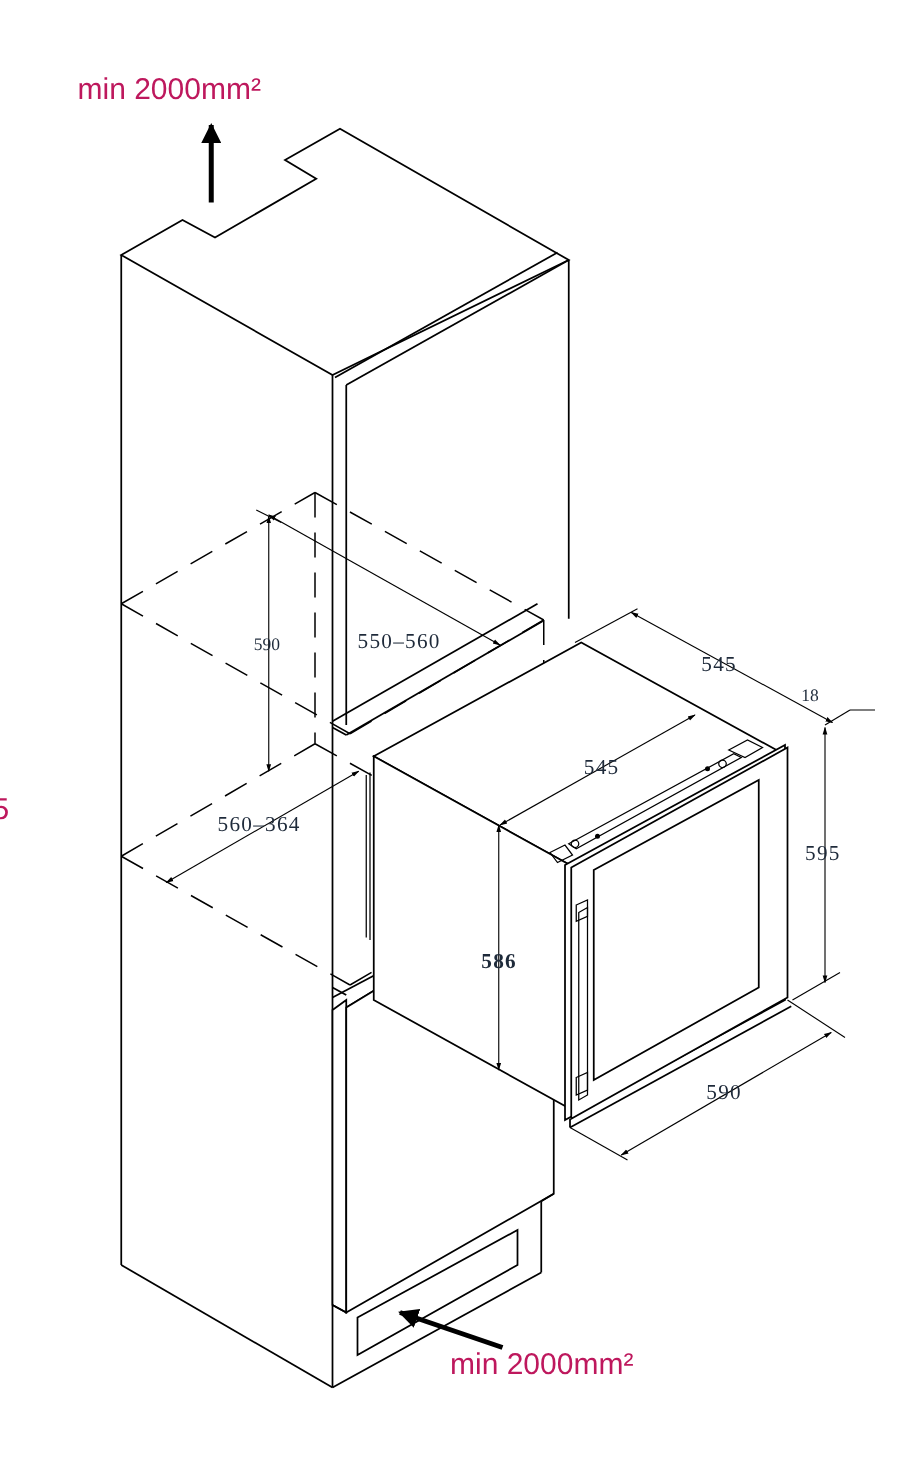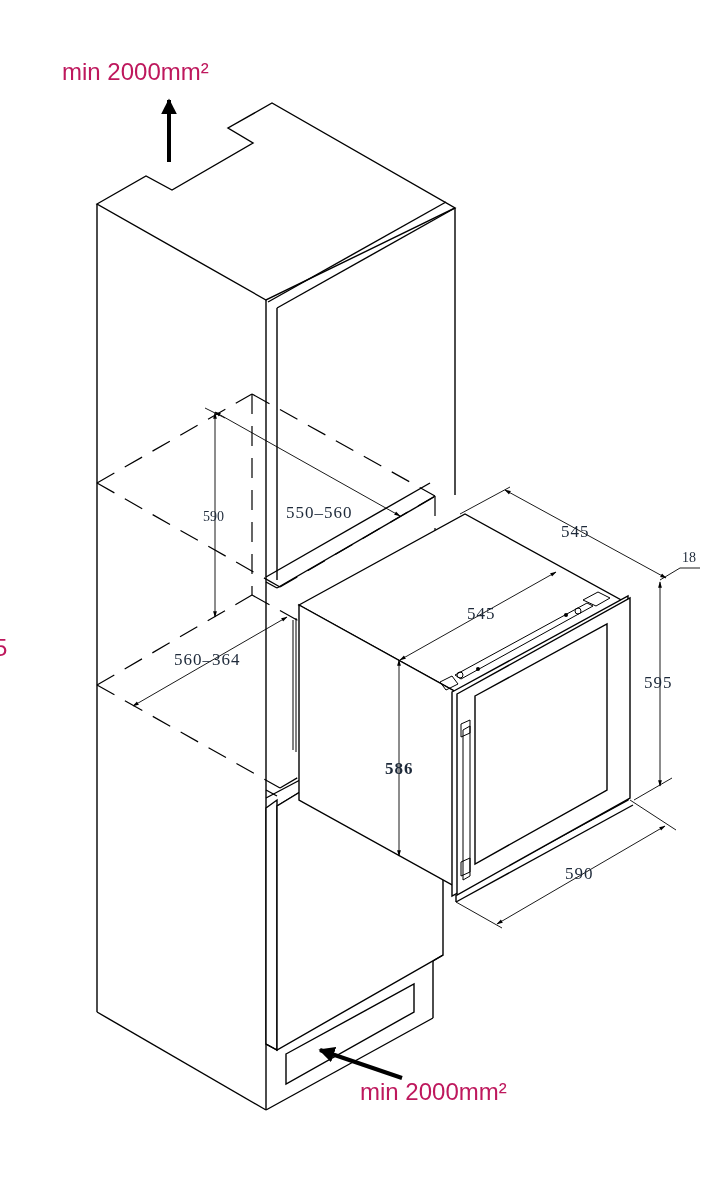--- a/index.html
+++ b/index.html
@@ -146,16 +146,16 @@
 <div class="lbl" style="left:62px; top:58px;">min 2000mm²</div>
 <div class="lbl" style="left:360px; top:1078px;">min 2000mm²</div>
 <div class="lbl" style="left:-6px; top:634px;">5</div>
 
 <div class="dimtxt dimsm" style="left:203px; top:509px;">590</div>
 <div class="dimtxt" style="left:286px; top:463px;margin-top:40px;">550–560</div>
 <div class="dimtxt" style="left:174px; top:650px;">560–364</div>
 
 <div class="dimtxt" style="left:561px; top:522px;">545</div>
 <div class="dimtxt" style="left:467px; top:604px;">545</div>
-<div class="dimtxt dimsm" style="left:682px; top:550px;">18</div>
+<div class="dimtxt dimsm" style="left:641px; top:550px;">18</div>
 <div class="dimtxt" style="left:644px; top:673px;text-align:center;">595</div>
 <div class="dimtxt" style="left:385px; top:759px;font-weight:bold;">586</div>
 <div class="dimtxt" style="left:565px; top:864px;">590</div>
 
 </body></html>

